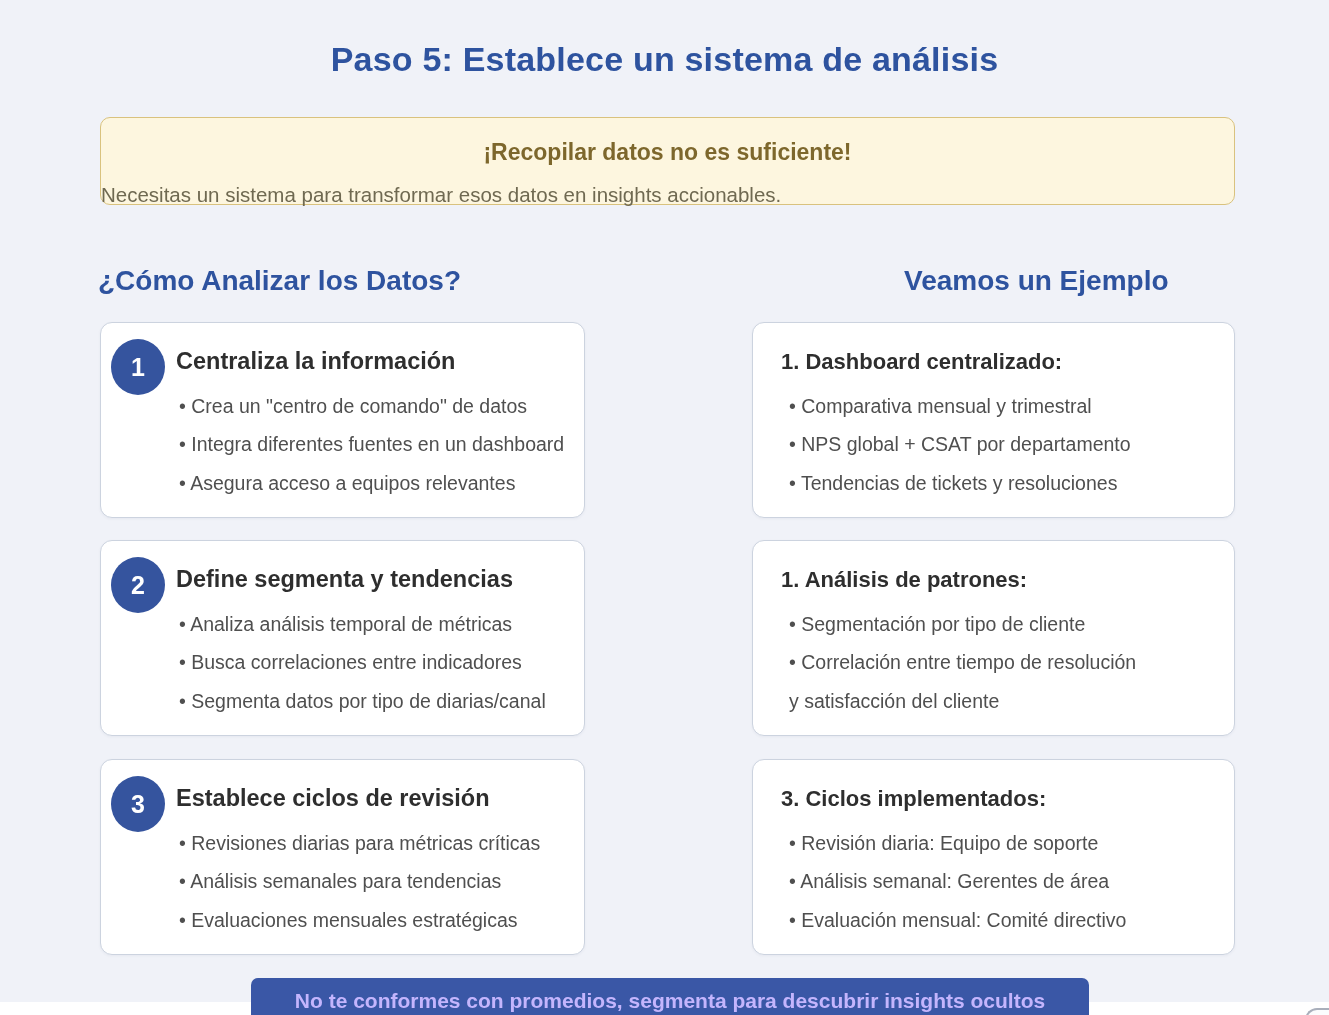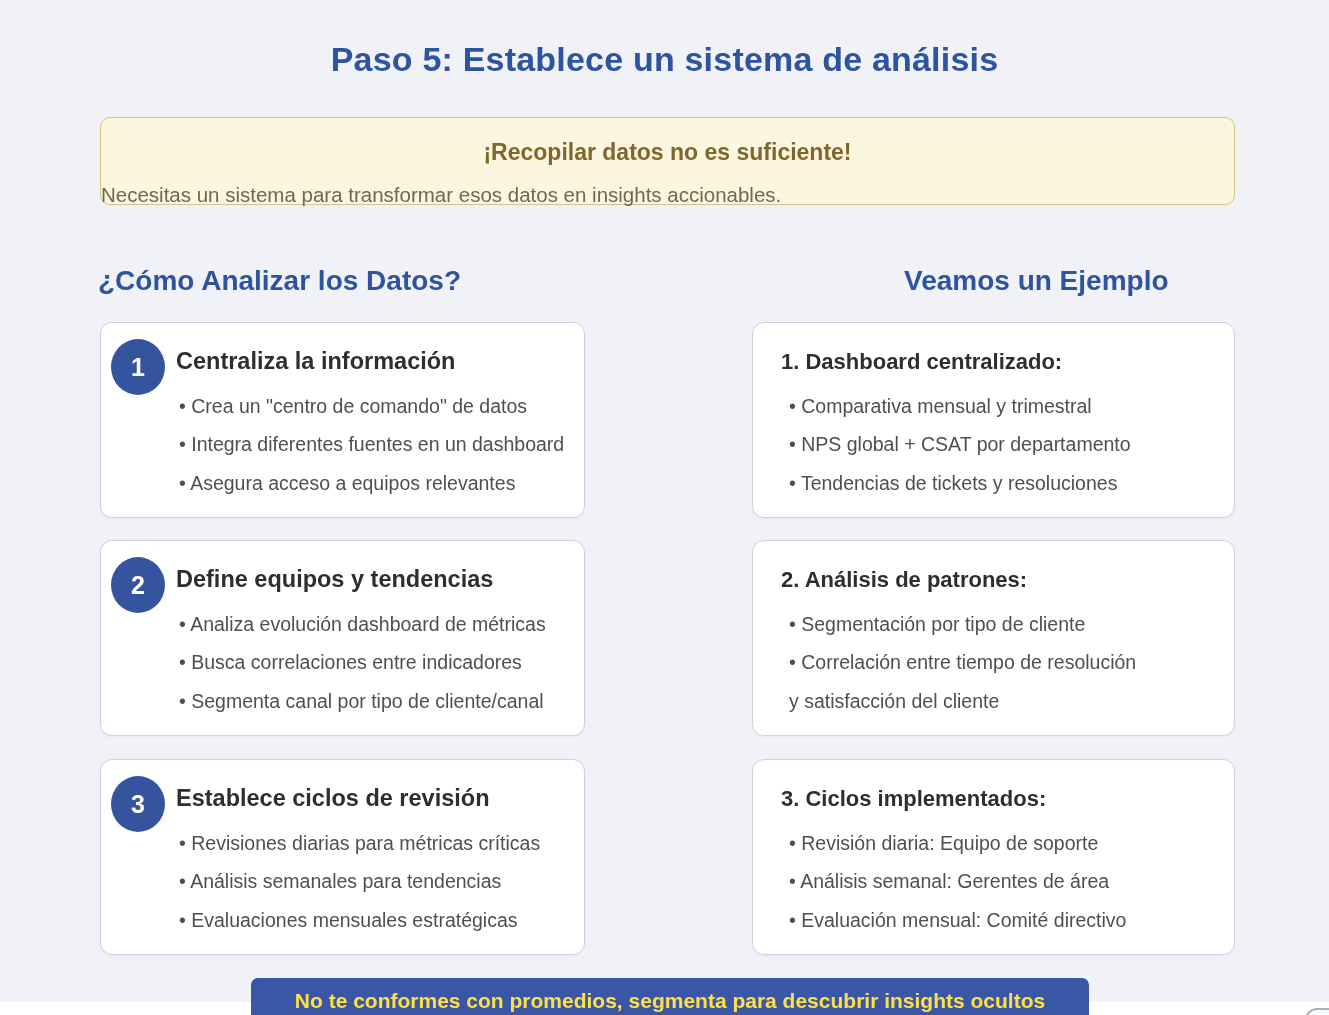--- a/index.html
+++ b/index.html
@@ -38,21 +38,21 @@
   .card-title-l{position:absolute;left:75px;top:25px;font-size:23.5px;font-weight:bold;color:#2e2e2e;white-space:nowrap;}
   .card-title-r{position:absolute;left:28px;top:26px;font-size:22px;font-weight:bold;color:#2e2e2e;white-space:nowrap;}
   .lines{position:absolute;top:64px;font-size:19.5px;color:#4f4f4f;}
   .lines-l{left:78px;}
   .lines-r{left:36px;}
   .line{height:38.5px;display:flex;align-items:center;white-space:nowrap;}
   .banner{
     position:absolute;left:251px;top:978px;width:838px;height:46px;background:#3a57a6;
     border-radius:7px;display:flex;align-items:center;justify-content:center;
   }
-  .banner-text{color:#fde047;font-size:21px;font-weight:bold;white-space:nowrap;}
+  .banner-text{color:#c4b5fd;font-size:21px;font-weight:bold;white-space:nowrap;}
   .peek{
     position:absolute;left:1305px;top:1008px;width:80px;height:40px;background:#fbfcfd;
     border-top:2px solid #a9afbb;border-left:2px solid #a9afbb;border-radius:12px 0 0 0;
   }
 </style>
 </head>
 <body>
 
 <div class="canvas">
   <div class="bg"></div>
@@ -72,25 +72,25 @@
     <div class="card-title-l">Centraliza la información</div>
     <div class="lines lines-l">
       <div class="line">• Crea un "centro de comando" de datos</div>
       <div class="line">• Integra diferentes fuentes en un dashboard</div>
       <div class="line">• Asegura acceso a equipos relevantes</div>
     </div>
   </div>
 
   <div class="card card-l row2">
     <div class="num-circle">2</div>
-    <div class="card-title-l">Define equipos y tendencias</div>
+    <div class="card-title-l">Define segmenta y tendencias</div>
     <div class="lines lines-l">
-      <div class="line">• Analiza evolución dashboard de métricas</div>
+      <div class="line">• Analiza análisis temporal de métricas</div>
       <div class="line">• Busca correlaciones entre indicadores</div>
-      <div class="line">• Segmenta canal por tipo de cliente/canal</div>
+      <div class="line">• Segmenta datos por tipo de diarias/canal</div>
     </div>
   </div>
 
   <div class="card card-l row3">
     <div class="num-circle">3</div>
     <div class="card-title-l">Establece ciclos de revisión</div>
     <div class="lines lines-l">
       <div class="line">• Revisiones diarias para métricas críticas</div>
       <div class="line">• Análisis semanales para tendencias</div>
       <div class="line">• Evaluaciones mensuales estratégicas</div>
@@ -100,21 +100,21 @@
   <div class="card card-r row1">
     <div class="card-title-r">1. Dashboard centralizado:</div>
     <div class="lines lines-r">
       <div class="line">• Comparativa mensual y trimestral</div>
       <div class="line">• NPS global + CSAT por departamento</div>
       <div class="line">• Tendencias de tickets y resoluciones</div>
     </div>
   </div>
 
   <div class="card card-r row2">
-    <div class="card-title-r">2. Análisis de patrones:</div>
+    <div class="card-title-r">1. Análisis de patrones:</div>
     <div class="lines lines-r">
       <div class="line">• Segmentación por tipo de cliente</div>
       <div class="line">• Correlación entre tiempo de resolución</div>
       <div class="line">y satisfacción del cliente</div>
     </div>
   </div>
 
   <div class="card card-r row3">
     <div class="card-title-r">3. Ciclos implementados:</div>
     <div class="lines lines-r">

